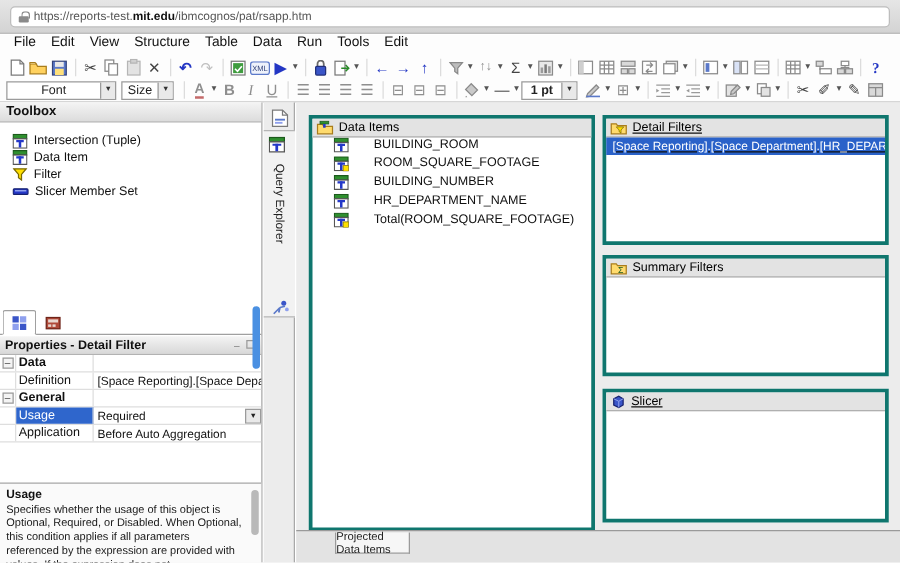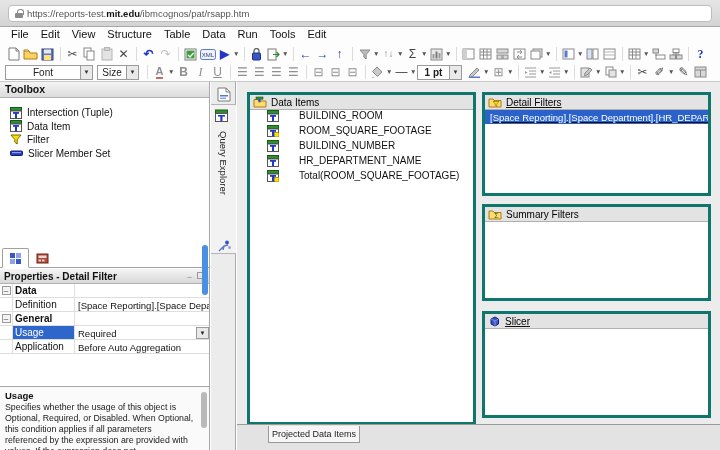--- a/index.html
+++ b/index.html
@@ -100,21 +100,21 @@
   #data-items-panel   { left:10px;  top:10px;  width:229px; height:333px; }
   #detail-filters-panel  { left:245px; top:10px;  width:229px; height:104px;text-decoration:underline; }
   #summary-filters-panel { left:245px; top:122px; width:229px; height:97px; }
   #slicer-panel          { left:245px; top:229px; width:229px; height:107px;text-decoration:underline; }
 
   .di-row { height:15px; display:flex; align-items:flex-start; gap:20px; padding-left:17px; font-size:10px; white-space:nowrap; overflow:hidden; }
   .filter-row { height:14px; display:flex; align-items:center; gap:3px; padding-left:2px;
     background:#2a62c9; color:#fff; font-size:9.5px; white-space:nowrap; overflow:hidden; }
 
   #bottom-bar { position:absolute; left:0; top:342px; width:483px; height:26px; background:#e3e3e3; border-top:1px solid #9a9a9a; }
-  #projected-tab { position:absolute; left:31px; top:1px; width:92px; height:17px; background:#f6f6f6;
+  #projected-tab { position:absolute; left:31px; top:1px; width:60px; height:17px; background:#f6f6f6;
     border:1px solid #9a9a9a; border-top:none; display:flex; align-items:center; justify-content:center;
     font-size:9px; color:#222; }
 </style>
 </head>
 <body>
 
 <div id="browser-bar">
   <div id="url-field">
     <span class="lock-glyph"></span>
     <span id="url-text"><span>https://reports-test.</span><b>mit.edu</b><span>/ibmcognos/pat/rsapp.htm</span></span>

